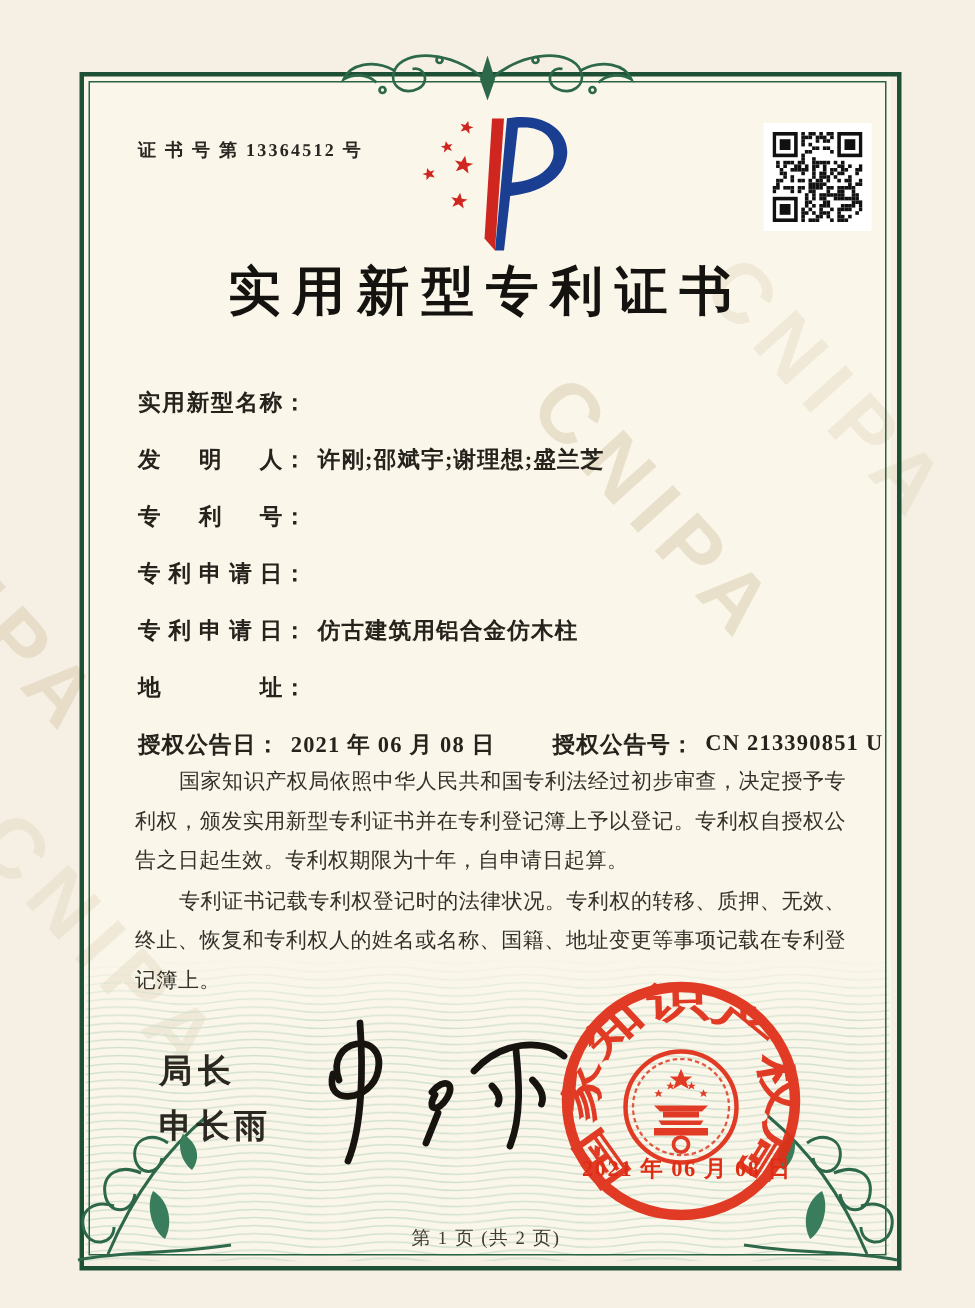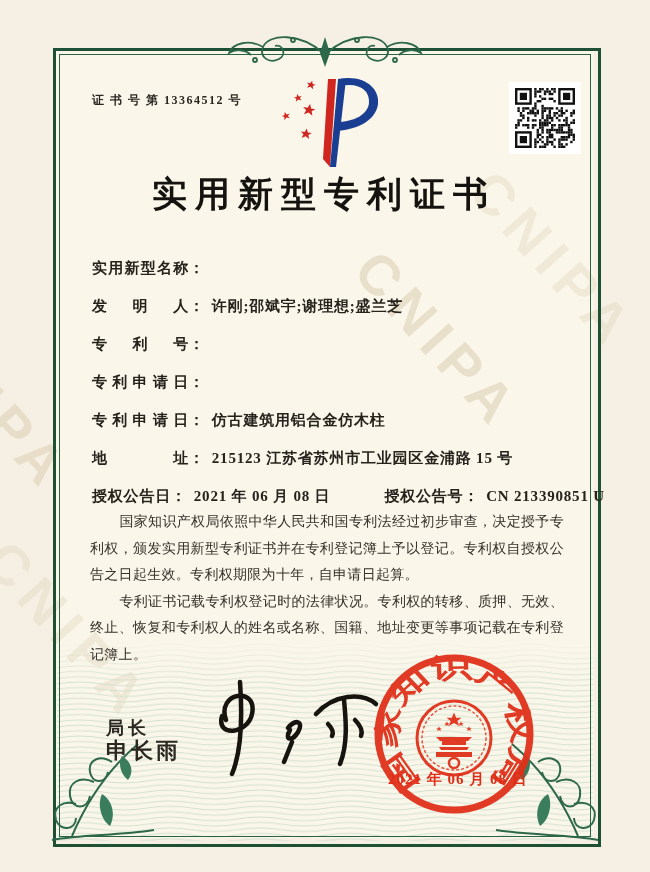--- a/index.html
+++ b/index.html
@@ -22,27 +22,27 @@
   .qrbox svg{position:absolute;left:6px;top:6px;}
   .title{left:53px;top:174px;width:542px;text-align:center;font-size:35px;font-weight:700;
          letter-spacing:8px;color:#15130f;line-height:42px;}
   
   .fields{left:92px;top:249px;width:480px;}
   .frow{height:38px;display:flex;align-items:center;font-size:15px;font-weight:600;
         letter-spacing:.8px;color:#26231d;white-space:nowrap;}
   .flabel{display:inline-block;width:97px;text-align:justify;text-align-last:justify;}
   .fcolon{margin:0 2px 0 0;}
   .fval{margin-left:5px;}
-  .flabel2{margin-left:54px;}
+  .flabel2{margin-left:38px;}
   
   .paras{left:90px;top:509px;width:474px;font-size:14px;line-height:26.6px;
          text-align:justify;text-indent:2.1em;color:#35312a;font-weight:500;letter-spacing:.3px;}
   .paras p{margin:0;}
   
-  .officer-title{left:106px;top:716px;font-size:18px;font-weight:600;letter-spacing:4px;z-index:4;text-align:right;}
+  .officer-title{left:106px;top:699px;font-size:22px;font-weight:600;letter-spacing:4px;z-index:4;text-align:right;}
   .officer-name{left:106px;top:736px;font-size:22px;font-weight:600;letter-spacing:3px;z-index:4;}
   .sig{left:192px;top:676px;z-index:4;}
   
   .seal{left:370px;top:650px;z-index:4;opacity:.94;}
   .seal-date{left:388px;top:770px;font-size:15px;font-weight:700;color:#df2d15;
              letter-spacing:1px;white-space:nowrap;z-index:5;}
   .sealtxt{font-size:27px;font-weight:700;font-family:"Liberation Serif",serif;}
   
   .footer{left:53px;top:817px;width:542px;text-align:center;font-size:12.5px;
           letter-spacing:1px;color:#3f3b33;z-index:4;}
@@ -382,21 +382,20 @@
         <span class="fcolon">：</span>
     </div>
     <div class="frow">
       <span class="flabel">专利申请日</span>
         <span class="fcolon">：</span>
       <span class="fval">仿古建筑用铝合金仿木柱</span>
     </div>
     <div class="frow">
       <span class="flabel">地址</span>
         <span class="fcolon">：</span>
-      <span class="fval">215123 江苏省苏州市工业园区金浦路 15 号</span>
     </div>
     <div class="frow">
       <span class="flabel">授权公告日</span>
         <span class="fcolon">：</span>
       <span class="fval">2021 年 06 月 08 日</span>
       <span class="flabel2">授权公告号</span>
         <span class="fcolon">：</span>
       <span class="fval">CN 213390851 U</span>
     </div>
   </div>
@@ -443,14 +442,15 @@
       <path d="M-18 -1 L18 -1 L14 3 L-14 3 Z"></path>
       <path d="M-12 3 h24 v4 h-24 Z"></path>
       <path d="M-15 9 L15 9 L13 12 L-13 12 Z"></path>
       <path d="M-18 14 h36 v5 h-36 Z"></path>
       <circle cx="0" cy="25" r="5" stroke="#e0301a" stroke-width="2.5" fill="none"></circle>
     </g>
   </svg>
 
   <div class="abs seal-date">2021 年 06 月 08 日</div>
 
+  <div class="abs footer">第 1 页 (共 2 页)</div>
 
 </div>
 
 </body></html>

